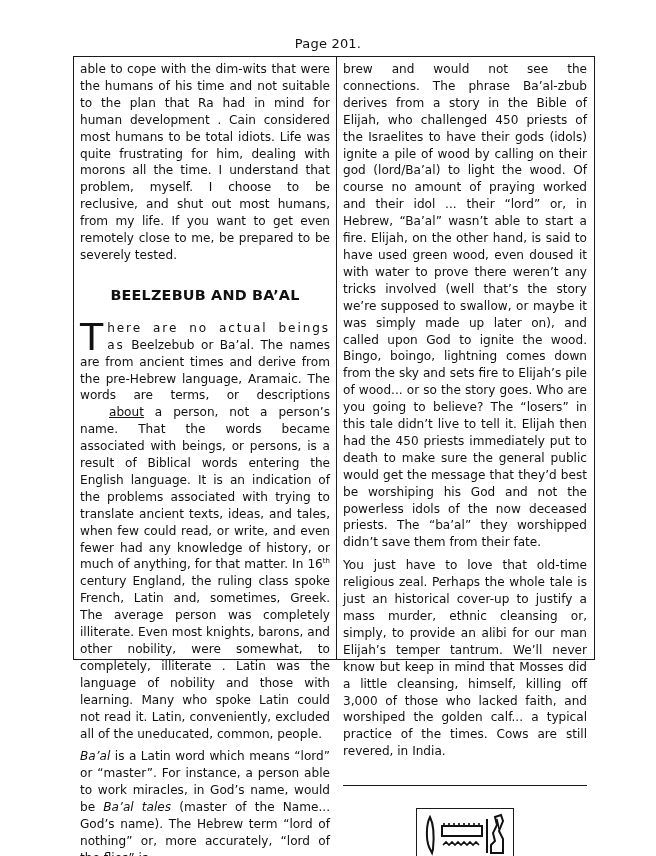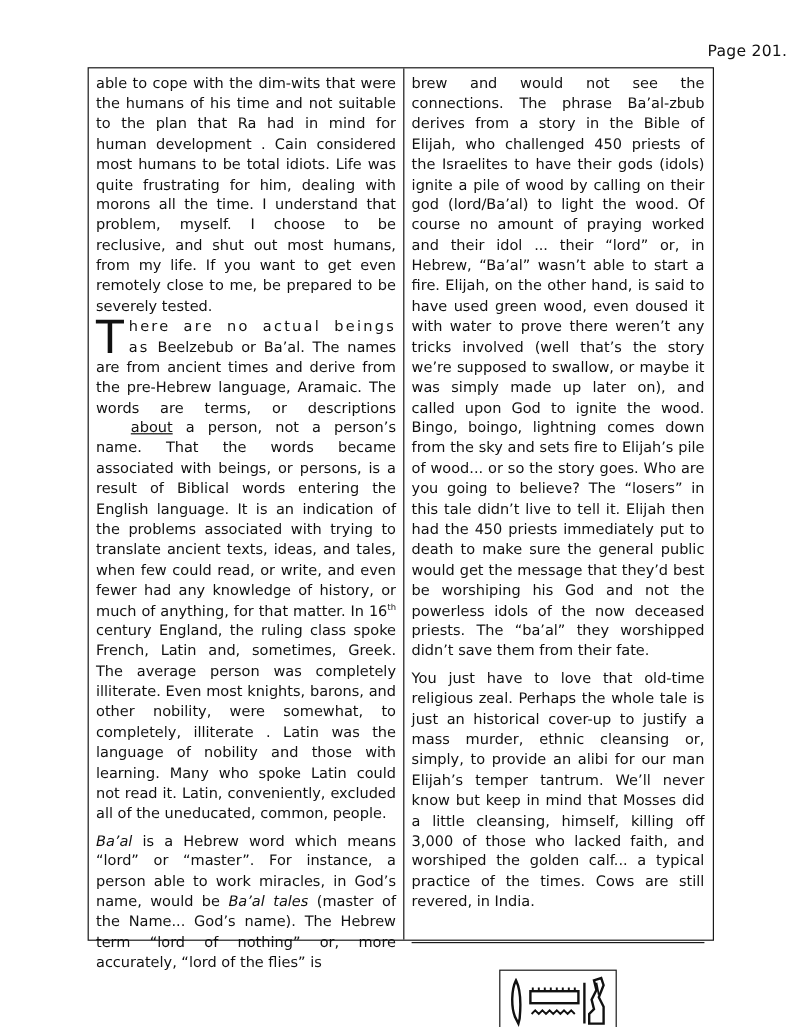--- a/index.html
+++ b/index.html
@@ -1,20 +1,20 @@
 <!DOCTYPE html>
 <html><head>
   <meta charset="utf-8">
   <style>
     html, body { margin: 0; padding: 0; background: #ffffff; }
     body { width: 656px; height: 856px; position: relative; overflow: hidden;
            font-family: "DejaVu Sans", sans-serif; color: #111; }
-    .page-number { position: absolute; top: 36px; left: 0; width: 656px; text-align: right;
+    .page-number { position: absolute; top: 36px; left: 0; width: 656px; text-align: center;
                    font-size: 13px; letter-spacing: 0.2px; }
-    .frame { position: absolute; left: 73px; top: 56px; width: 522px; height: 728px;
+    .frame { position: absolute; left: 73px; top: 56px; width: 522px; height: 604px;
              border: 1.5px solid #1a1a1a; box-sizing: border-box; }
     .divider { position: absolute; left: 262px; top: 0; bottom: 0; border-left: 1.5px solid #1a1a1a; }
     .col { position: absolute; top: 4px; font-size: 12.1px; line-height: 16.9px; text-align: justify; }
     .col-left { left: 6px; width: 250px; }
     .col-right { left: 269px; width: 244px; }
     .col p { margin: 0; }
     .col p.gap { margin-top: 6px; }
     .heading { font-family: "DejaVu Sans", sans-serif; font-weight: bold; font-size: 14.4px;
                text-align: center; margin: 23px 0 16px 0; letter-spacing: 0.2px; }
     .dropcap { float: left; font-size: 38px; line-height: 30px; margin: 2px 4px 0 0; font-weight: normal; }
@@ -29,27 +29,28 @@
 <body>
 
 <div class="page-number">Page 201.</div>
 
 <div class="frame">
   <div class="divider"></div>
 
   <div class="col col-left">
     <p>able to cope with the dim-wits that were the humans of his time and not suitable to the plan that Ra had in mind for human development . Cain considered most humans to be total idiots. Life was quite frustrating for him, dealing with morons all the time. I understand that problem, myself. I choose to be reclusive, and shut out most humans, from my life. If you want to get even remotely close to me, be prepared to be severely tested.</p>
 
+    <div class="heading">BEELZEBUB AND BA’AL</div>
 
     <p>
       <span class="dropcap">T</span><span class="intro-wide">here are no actual beings as</span>
       <span>Beelzebub or Ba’al. The names are from ancient times and derive from the pre-Hebrew language, Aramaic. The words are terms, or descriptions </span><span class="u">about</span><span> a person, not a person’s name. That the words became associated with beings, or persons, is a result of Biblical words entering the English language. It is an indication of the problems associated with trying to translate ancient texts, ideas, and tales, when few could read, or write, and even fewer had any knowledge of history, or much of anything, for that matter. In 16</span><sup>th</sup><span> century England, the ruling class spoke French, Latin and, sometimes, Greek. The average person was completely illiterate. Even most knights, barons, and other nobility, were somewhat, to completely, illiterate . Latin was the language of nobility and those with learning. Many who spoke Latin could not read it. Latin, conveniently, excluded all of the uneducated, common, people.</span>
     </p>
 
-    <p class="gap"><em>Ba’al</em><span> is a Hebrew word which means “lord” or “master”. For instance, a person able to work miracles, in God’s name, would be </span><em>Ba’al tales</em><span> (master of the Name... God’s name). The Hebrew term “lord of nothing” or, more accurately, “lord of the flies” is </span></p>
+    <p class="gap"><em>Ba’al</em><span> is a Latin word which means “lord” or “master”. For instance, a person able to work miracles, in God’s name, would be </span><em>Ba’al tales</em><span> (master of the Name... God’s name). The Hebrew term “lord of nothing” or, more accurately, “lord of the flies” is </span></p>
   </div>
 
   <div class="col col-right">
     <p>brew and would not see the connections. The phrase Ba’al-zbub derives from a story in the Bible of Elijah, who challenged 450 priests of the Israelites to have their gods (idols) ignite a pile of wood by calling on their god (lord/Ba’al) to light the wood. Of course no amount of praying worked and their idol ... their “lord” or, in Hebrew, “Ba’al” wasn’t able to start a fire. Elijah, on the other hand, is said to have used green wood, even doused it with water to prove there weren’t any tricks involved (well that’s the story we’re supposed to swallow, or maybe it was simply made up later on), and called upon God to ignite the wood. Bingo, boingo, lightning comes down from the sky and sets fire to Elijah’s pile of wood... or so the story goes. Who are you going to believe? The “losers” in this tale didn’t live to tell it. Elijah then had the 450 priests immediately put to death to make sure the general public would get the message that they’d best be worshiping his God and not the powerless idols of the now deceased priests. The “ba’al” they worshipped didn’t save them from their fate.</p>
     <p class="gap">You just have to love that old-time religious zeal. Perhaps the whole tale is just an historical cover-up to justify a mass murder, ethnic cleansing or, simply, to provide an alibi for our man Elijah’s temper tantrum. We’ll never know but keep in mind that Mosses did a little cleansing, himself, killing off 3,000 of those who lacked faith, and worshiped the golden calf... a typical practice of the times. Cows are still revered, in India.</p>
 
     <div class="rule"></div>
 
     <div class="glyph-box">
       <svg width="96" height="56" viewBox="0 0 96 56">

